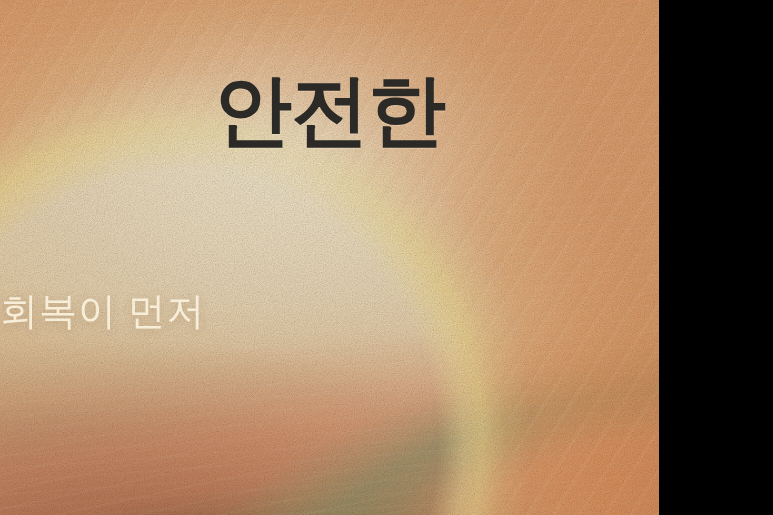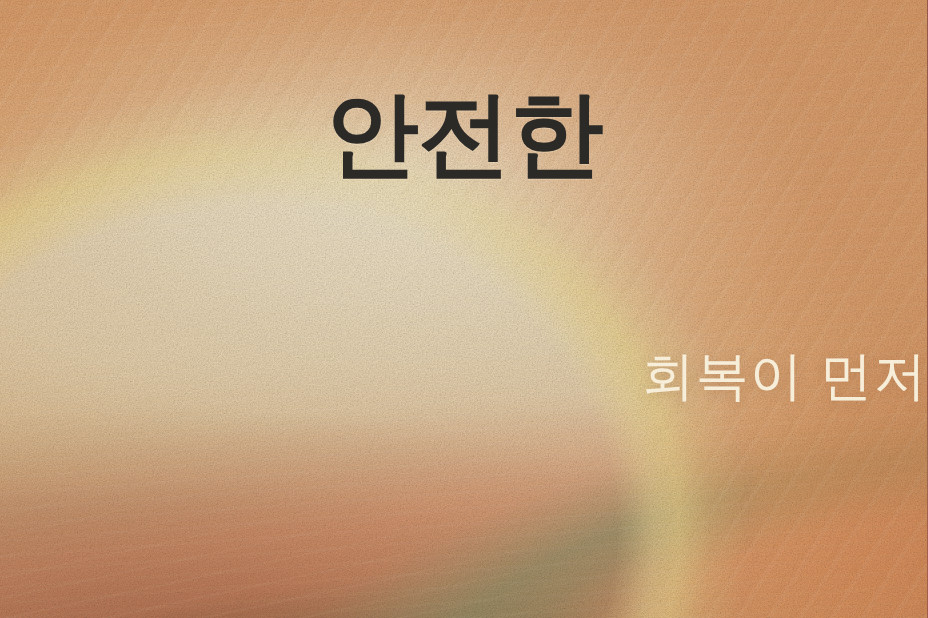--- a/index.html
+++ b/index.html
@@ -2,25 +2,25 @@
 <html><head>
 <meta charset="utf-8">
 <style>
   html, body {
     margin: 0;
     padding: 0;
     background: #000;
   }
   #poster {
     position: relative;
-    width: 773px;
+    width: 659px;
     height: 515px;
     overflow: hidden;
-    font-family: Liberation Sans, sans-serif;
-    background: #ef4444;
+    font-family: Liberation Serif, serif;
+    background: #8b5cf6;
   }
 
   
   .bg {
     position: absolute;
     inset: 0;
     pointer-events: none;
   }
 
   
@@ -224,22 +224,22 @@
     font-weight: 700;
     color: #2c2a26;
     line-height: 1;
     letter-spacing: -2px;
   }
   .subline {
     position: absolute;
     top: 292px;
     left: 0;
     right: 0;
-    text-align: right;
-    font-size: 44px;
+    text-align: left;
+    font-size: 38px;
     font-weight: 400;
     color: #f7eeda;
     letter-spacing: 1px;
     line-height: 1;
     text-shadow: 0 2px 10px rgba(150,96,58,0.30);
   }
 </style>
 </head>
 <body>
 

